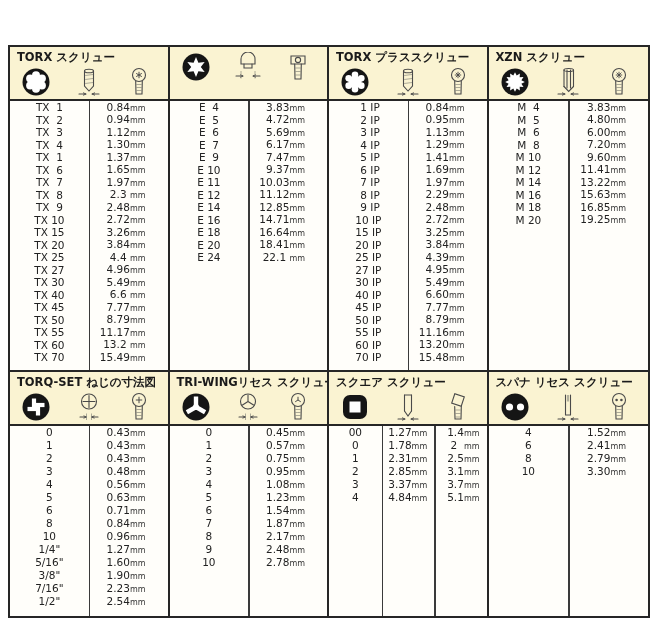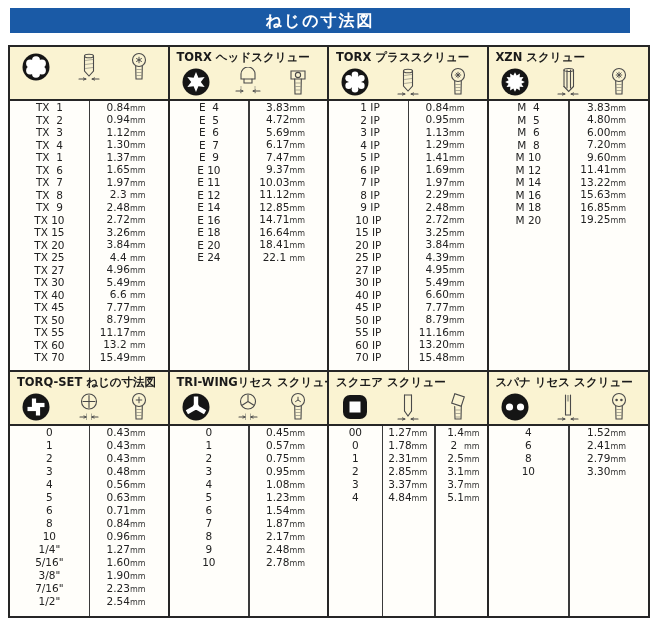--- a/index.html
+++ b/index.html
@@ -32,27 +32,27 @@
   .tcell{font-size:10.5px;color:#222;white-space:pre;line-height:1;min-width:0;}
   .tcell.label{text-align:center;}
   .tcell.value{display:flex;justify-content:flex-end;align-items:baseline;padding-right:22px;box-sizing:border-box;}
   .cols3 .tcell.value{padding-right:7px;}
   .unit{font-size:8px;color:#333;white-space:pre;}
 </style>
 </head>
 <body style="--header-bg: #1a5aa6; --panel-bg: #faf3d2; --border: #262626;">
 
 <div class="page">
-  <div class="title-bar">ねじの寸法図</div>
 
   <div class="table">
     <div class="tgrid grid-top">
 
       <div class="section">
         <div class="sec-header">
+          <div class="sec-title">TORX スクリュー</div>
           <div class="sec-icons">
               <span class="icon">
                 <svg width="30" height="30" viewBox="0 0 30 30">
                   <circle cx="15" cy="15" r="13.5" fill="#151515"></circle>
                   <circle cx="15" cy="15" r="6" fill="#fff"></circle>
                   <circle cx="15.00" cy="8.20" r="4" fill="#fff"></circle>
                   <circle cx="20.89" cy="11.60" r="4" fill="#fff"></circle>
                   <circle cx="20.89" cy="18.40" r="4" fill="#fff"></circle>
                   <circle cx="15.00" cy="21.80" r="4" fill="#fff"></circle>
                   <circle cx="9.11" cy="18.40" r="4" fill="#fff"></circle>
@@ -161,21 +161,20 @@
             </div>
             <div class="trow">
               <span class="tcell label">TX 70</span>
               <span class="tcell value"><span>15.49</span><span class="unit">mm</span></span>
             </div>
           </div>
       </div>
 
       <div class="section">
         <div class="sec-header">
-          <div class="sec-title">TORX ヘッドスクリュー</div>
           <div class="sec-icons">
               <span class="icon">
                 <svg width="30" height="30" viewBox="0 0 30 30">
                   <circle cx="15" cy="15" r="13.5" fill="#151515"></circle>
                   <polygon points="15.00,5.00 17.40,10.84 23.66,10.00 19.80,15.00 23.66,20.00 17.40,19.16 15.00,25.00 12.60,19.16 6.34,20.00 10.20,15.00 6.34,10.00 12.60,10.84" fill="#fff"></polygon>
                 </svg>
               </span>
               <span class="icon">
                 <svg width="28" height="30" viewBox="0 0 28 30">
                   <path d="M7 12 L7 7 A7 7 0 0 1 21 7 L21 12 Z" stroke="#4a4a4a" stroke-width="1.1" fill="none" stroke-linecap="round"></path>

